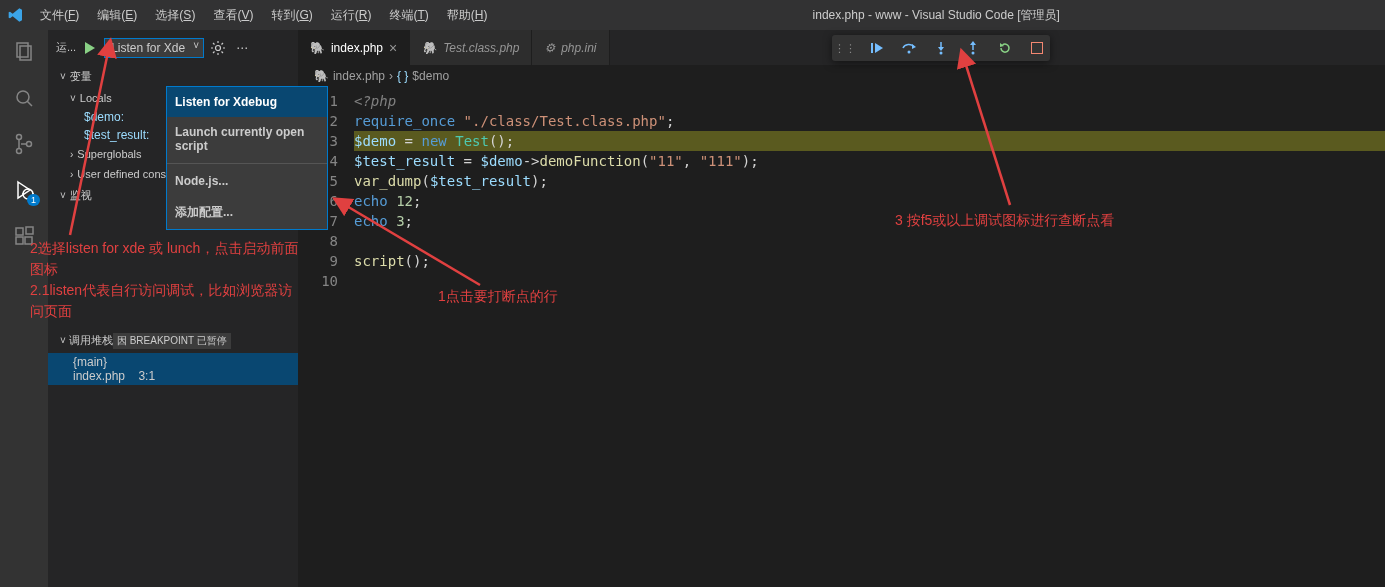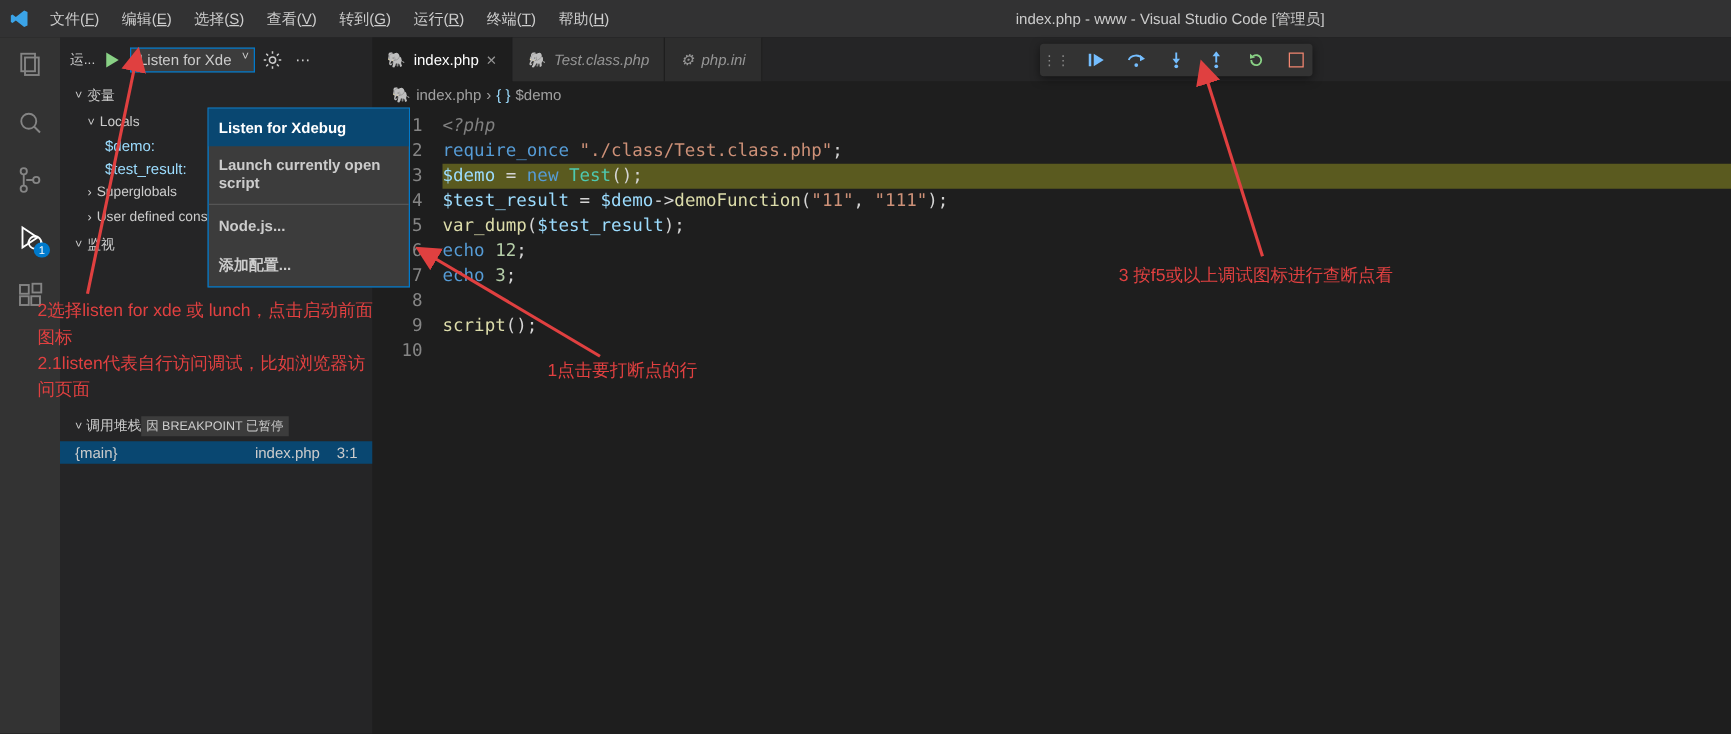--- a/index.html
+++ b/index.html
@@ -132,23 +132,24 @@
       font-size: 11px;
     }
     .callstack-tag {
       background: #3c3c3c;
       padding: 1px 4px;
       font-size: 10px;
     }
     .callstack-row {
       display: flex;
       justify-content: space-between;
-      padding: 2px 12px;
+      padding: 2px 25px;
       font-size: 12px;
       background: #094771;
+      flex-direction: column;
     }
     .editor-area {
       flex: 1;
       display: flex;
       flex-direction: column;
       background: #1e1e1e;
       position: relative;
     }
     .tabs {
       height: 35px;

